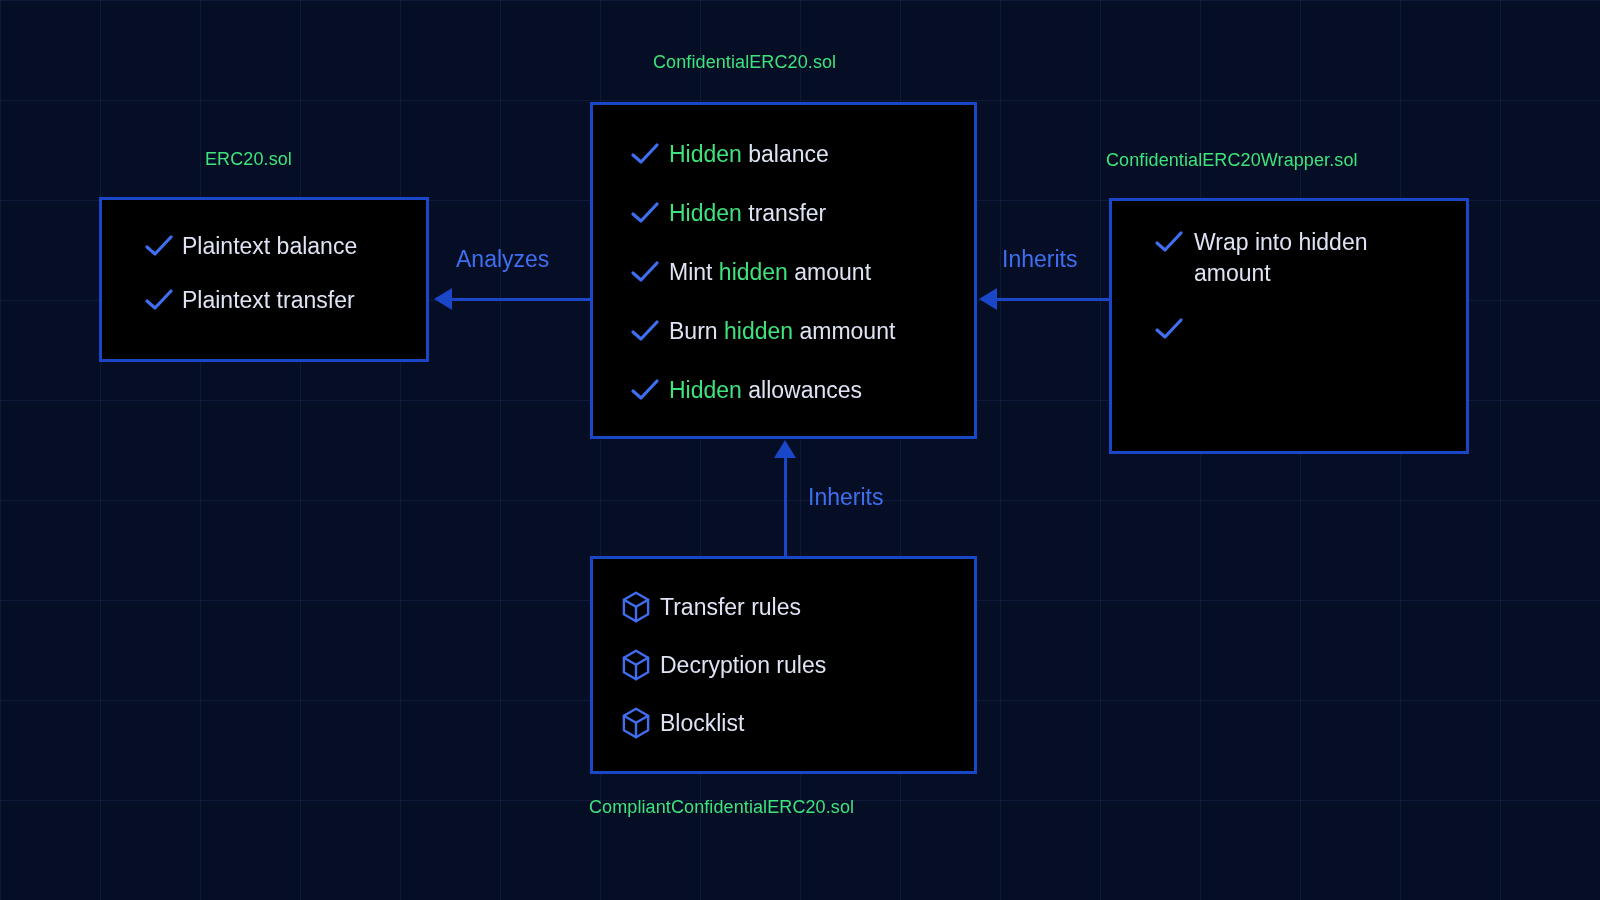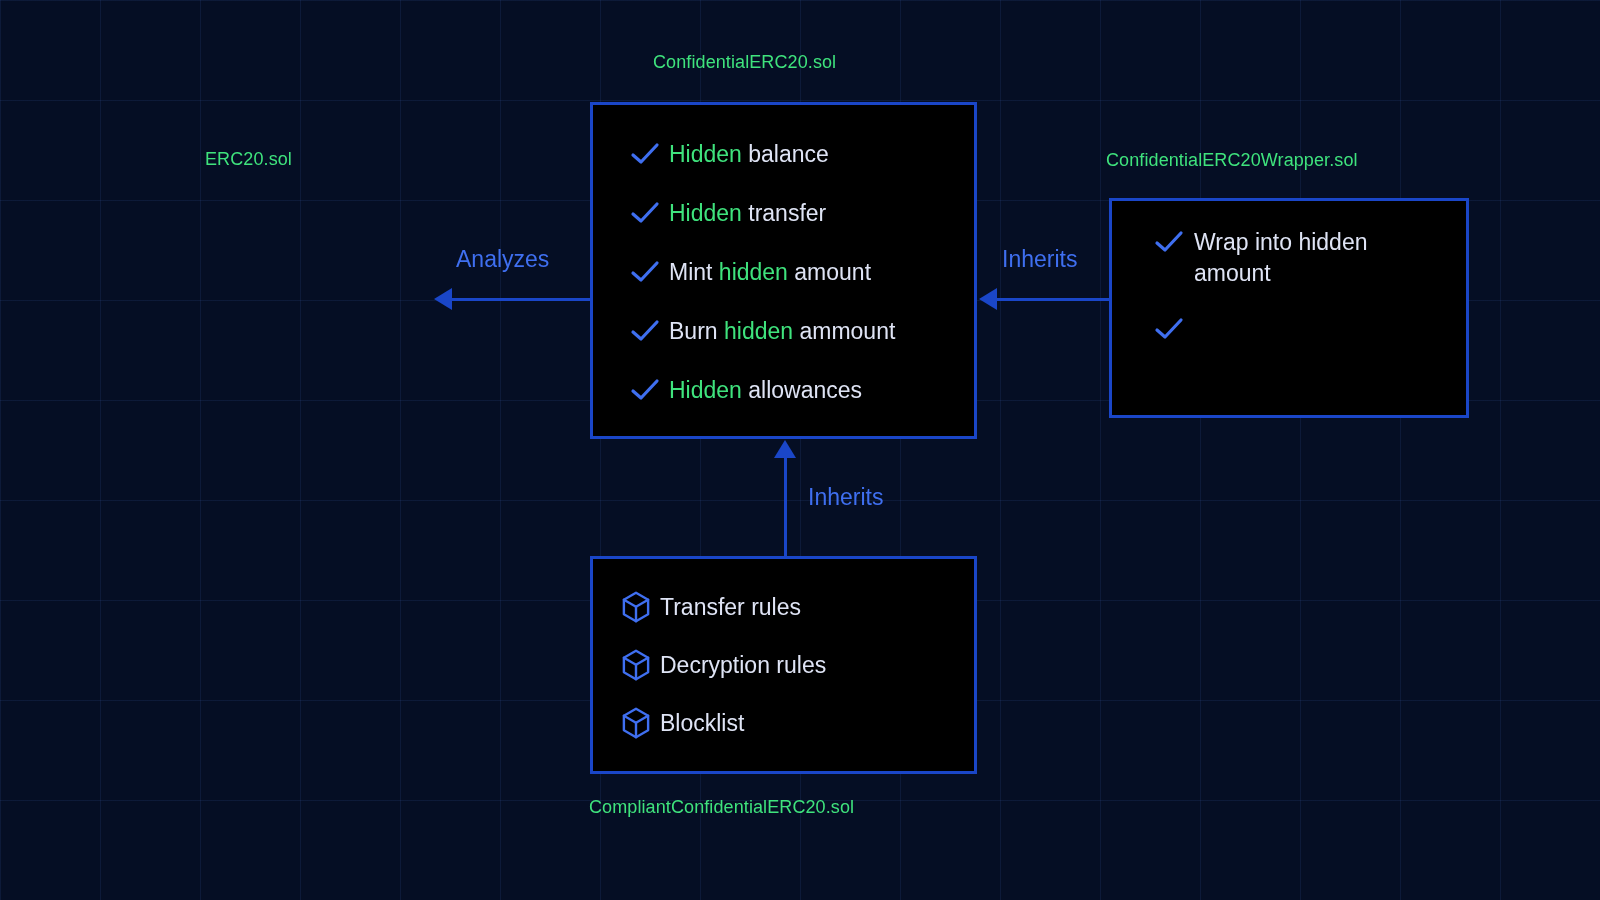--- a/index.html
+++ b/index.html
@@ -98,20 +98,42 @@
 
   <div class="edge-line" style="left:997px; top:298px; width:115px; height:3px;"></div>
   <div class="arrow-head arrow-left" style="left:979px; top:288px;"></div>
   <div class="edge-label" style="left:1002px; top:246px;">Inherits</div>
 
   <div class="edge-line" style="left:784px; top:458px; width:3px; height:99px;"></div>
   <div class="arrow-head arrow-up" style="left:774px; top:440px;"></div>
   <div class="edge-label" style="left:808px; top:484px;">Inherits</div>
 
   <div class="node-title" style="left:205px; top:149px;">ERC20.sol</div>
+  <div class="node" style="left:99px; top:197px; width:330px; height:165px;">
+    <div class="items" style="top:30px; padding-left:34px; gap:22px;">
+
+      <div class="item">
+        <span class="ico" style="width:46px; height:32px;">
+          <svg width="30" height="24" viewBox="0 0 30 24" fill="none">
+            <path d="M3 13 L11 20 L27 3" stroke="#3f6ff0" stroke-width="3.2" stroke-linecap="round" stroke-linejoin="round"></path>
+          </svg>
+        </span>
+        <span class="txt">Plaintext balance</span>
+      </div>
+
+      <div class="item">
+        <span class="ico" style="width:46px; height:32px;">
+          <svg width="30" height="24" viewBox="0 0 30 24" fill="none">
+            <path d="M3 13 L11 20 L27 3" stroke="#3f6ff0" stroke-width="3.2" stroke-linecap="round" stroke-linejoin="round"></path>
+          </svg>
+        </span>
+        <span class="txt">Plaintext transfer</span>
+      </div>
+    </div>
+  </div>
 
   <div class="node-title" style="left:653px; top:52px;">ConfidentialERC20.sol</div>
   <div class="node" style="left:590px; top:102px; width:387px; height:337px;">
     <div class="items" style="top:33px; padding-left:28px; gap:27px;">
 
       <div class="item">
         <span class="ico" style="width:48px; height:32px;">
           <svg width="30" height="24" viewBox="0 0 30 24" fill="none">
             <path d="M3 13 L11 20 L27 3" stroke="#3f6ff0" stroke-width="3.2" stroke-linecap="round" stroke-linejoin="round"></path>
           </svg>
@@ -151,21 +173,21 @@
           <svg width="30" height="24" viewBox="0 0 30 24" fill="none">
             <path d="M3 13 L11 20 L27 3" stroke="#3f6ff0" stroke-width="3.2" stroke-linecap="round" stroke-linejoin="round"></path>
           </svg>
         </span>
         <span class="txt"><span class="hl">Hidden</span><span> allowances</span></span>
       </div>
     </div>
   </div>
 
   <div class="node-title" style="left:1106px; top:150px;">ConfidentialERC20Wrapper.sol</div>
-  <div class="node" style="left:1109px; top:198px; width:360px; height:220px;">
+  <div class="node" style="left:1109px; top:198px; width:360px; height:256px;">
     <div class="items" style="top:25px; padding-left:32px; padding-right:38px; gap:24px;">
 
       <div class="item">
         <span class="ico" style="width:50px; height:32px;">
           <svg width="30" height="24" viewBox="0 0 30 24" fill="none">
             <path d="M3 13 L11 20 L27 3" stroke="#3f6ff0" stroke-width="3.2" stroke-linecap="round" stroke-linejoin="round"></path>
           </svg>
         </span>
         <span class="txt">Wrap into hidden amount</span>
       </div>

